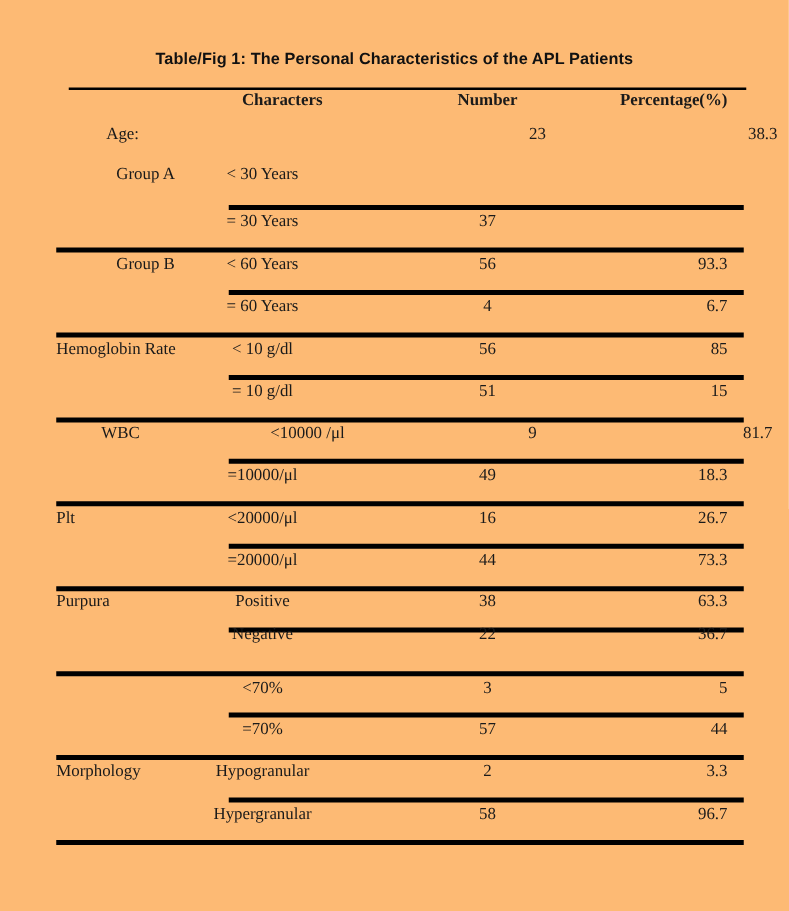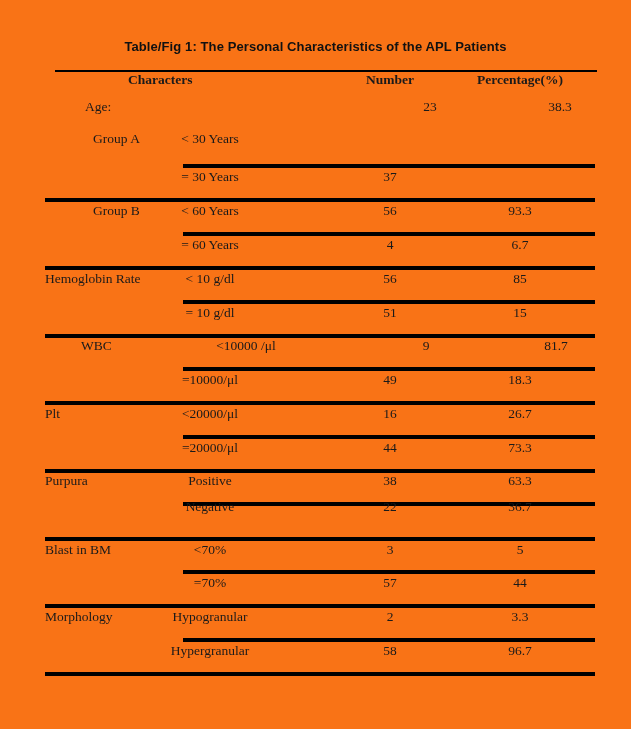--- a/index.html
+++ b/index.html
@@ -1,19 +1,19 @@
 <!DOCTYPE html>
 <html><head>
 <meta charset="utf-8">
 <style>
   html,body { margin:0; padding:0; }
   .page {
     position:relative;
     width:631px; height:729px;
-    background:#f97316;
+    background:#fdba74;
     color:#1a1a1a;
     font-family:"Liberation Serif", serif;
     overflow:hidden;
   }
   .title {
     position:absolute; top:39px; left:0; width:631px;
     text-align:center;
     font-family:"Liberation Sans", sans-serif;
     font-weight:bold; font-size:13px; color:#111;
     letter-spacing:0.1px;
@@ -21,22 +21,22 @@
   .row {
     position:absolute; left:0; width:631px; height:16px;
     font-size:13.5px; line-height:16px;
   }
   .row.hdr { font-weight:bold; }
   .cell { position:absolute; top:0; white-space:nowrap; }
   .c1 { left:45px;  width:140px; text-align:left; }
   .c1.indent { left:93px; width:92px; }
   .c2 { left:150px; width:120px; text-align:center; }
   .c3 { left:330px; width:120px; text-align:center; }
-  .c4 { left:458px; width:124px; text-align:center; }
-  .hc1 { left:128px; width:130px; text-align:left; }
+  .c4 { left:458px; width:124px; text-align:right; }
+  .hc1 { left:128px; width:130px; text-align:right; }
   .line { position:absolute; background:#000; }
   .line.thin    { left:55px;  width:542px; height:2px; }
   .line.thick   { left:45px;  width:550px; height:4px; }
   .line.partial { left:183px; width:412px; height:4px; }
   
   .ln-hdr  { top:70px;  height:1.5px; }
   .lp1 { top:164px; } .lf1 { top:198px; }
   .lp2 { top:232px; } .lf2 { top:266px; }
   .lp3 { top:300px; } .lf3 { top:334px; }
   .lp4 { top:367px; } .lf4 { top:401px; }
@@ -187,21 +187,20 @@
   <div class="row r12">
     <span class="cell c1"></span>
     <span class="cell c2">Negative</span>
     <span class="cell c3">22</span>
     <span class="cell c4">36.7</span>
   </div>
 
   <div class="line thick lf6"></div>
 
   <div class="row r13">
-    <span class="cell c1">Blast in BM</span>
     <span class="cell c2">&lt;70%</span>
     <span class="cell c3">3</span>
     <span class="cell c4">5</span>
   </div>
 
   <div class="line partial lp7"></div>
 
   <div class="row r14">
     <span class="cell c1"></span>
     <span class="cell c2">=70%</span>

